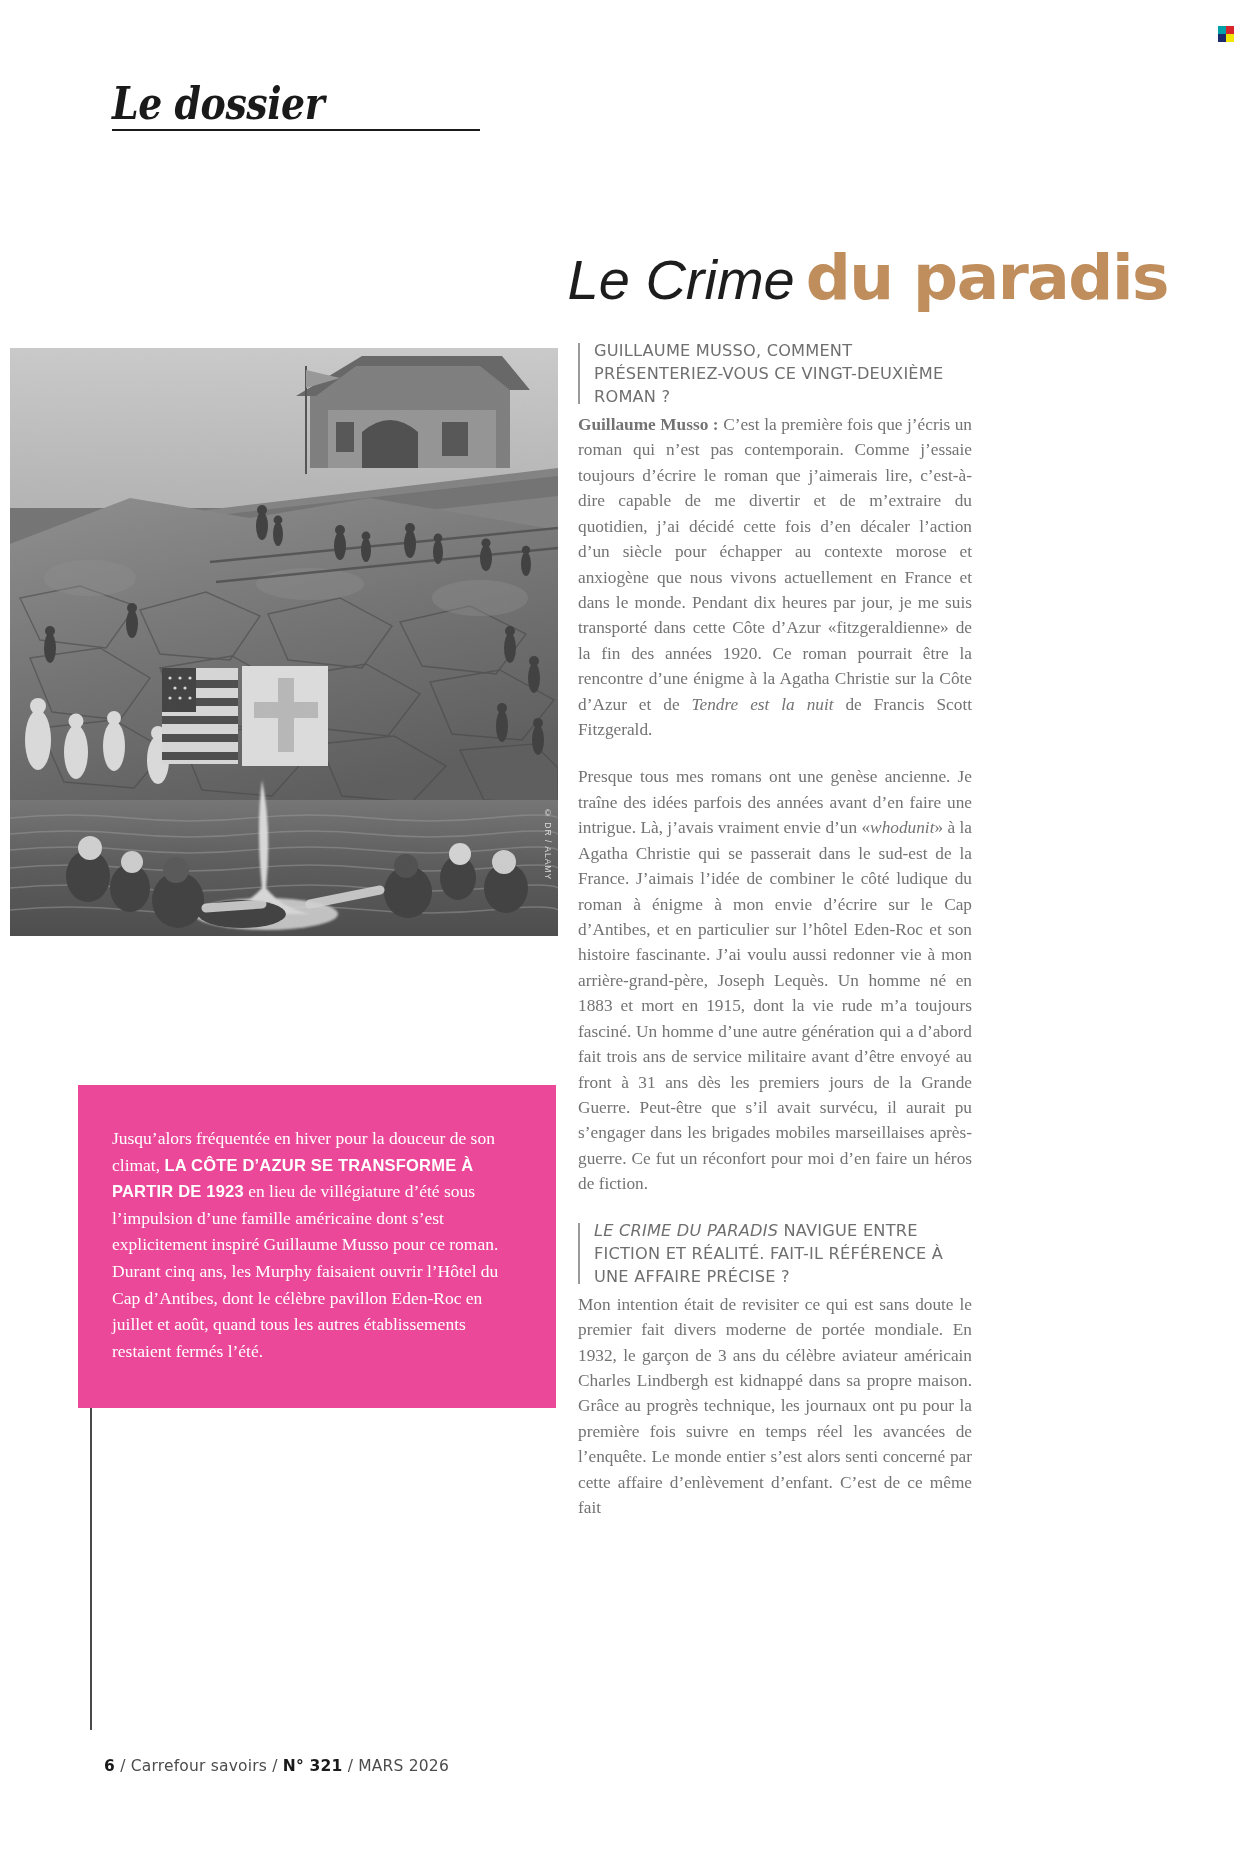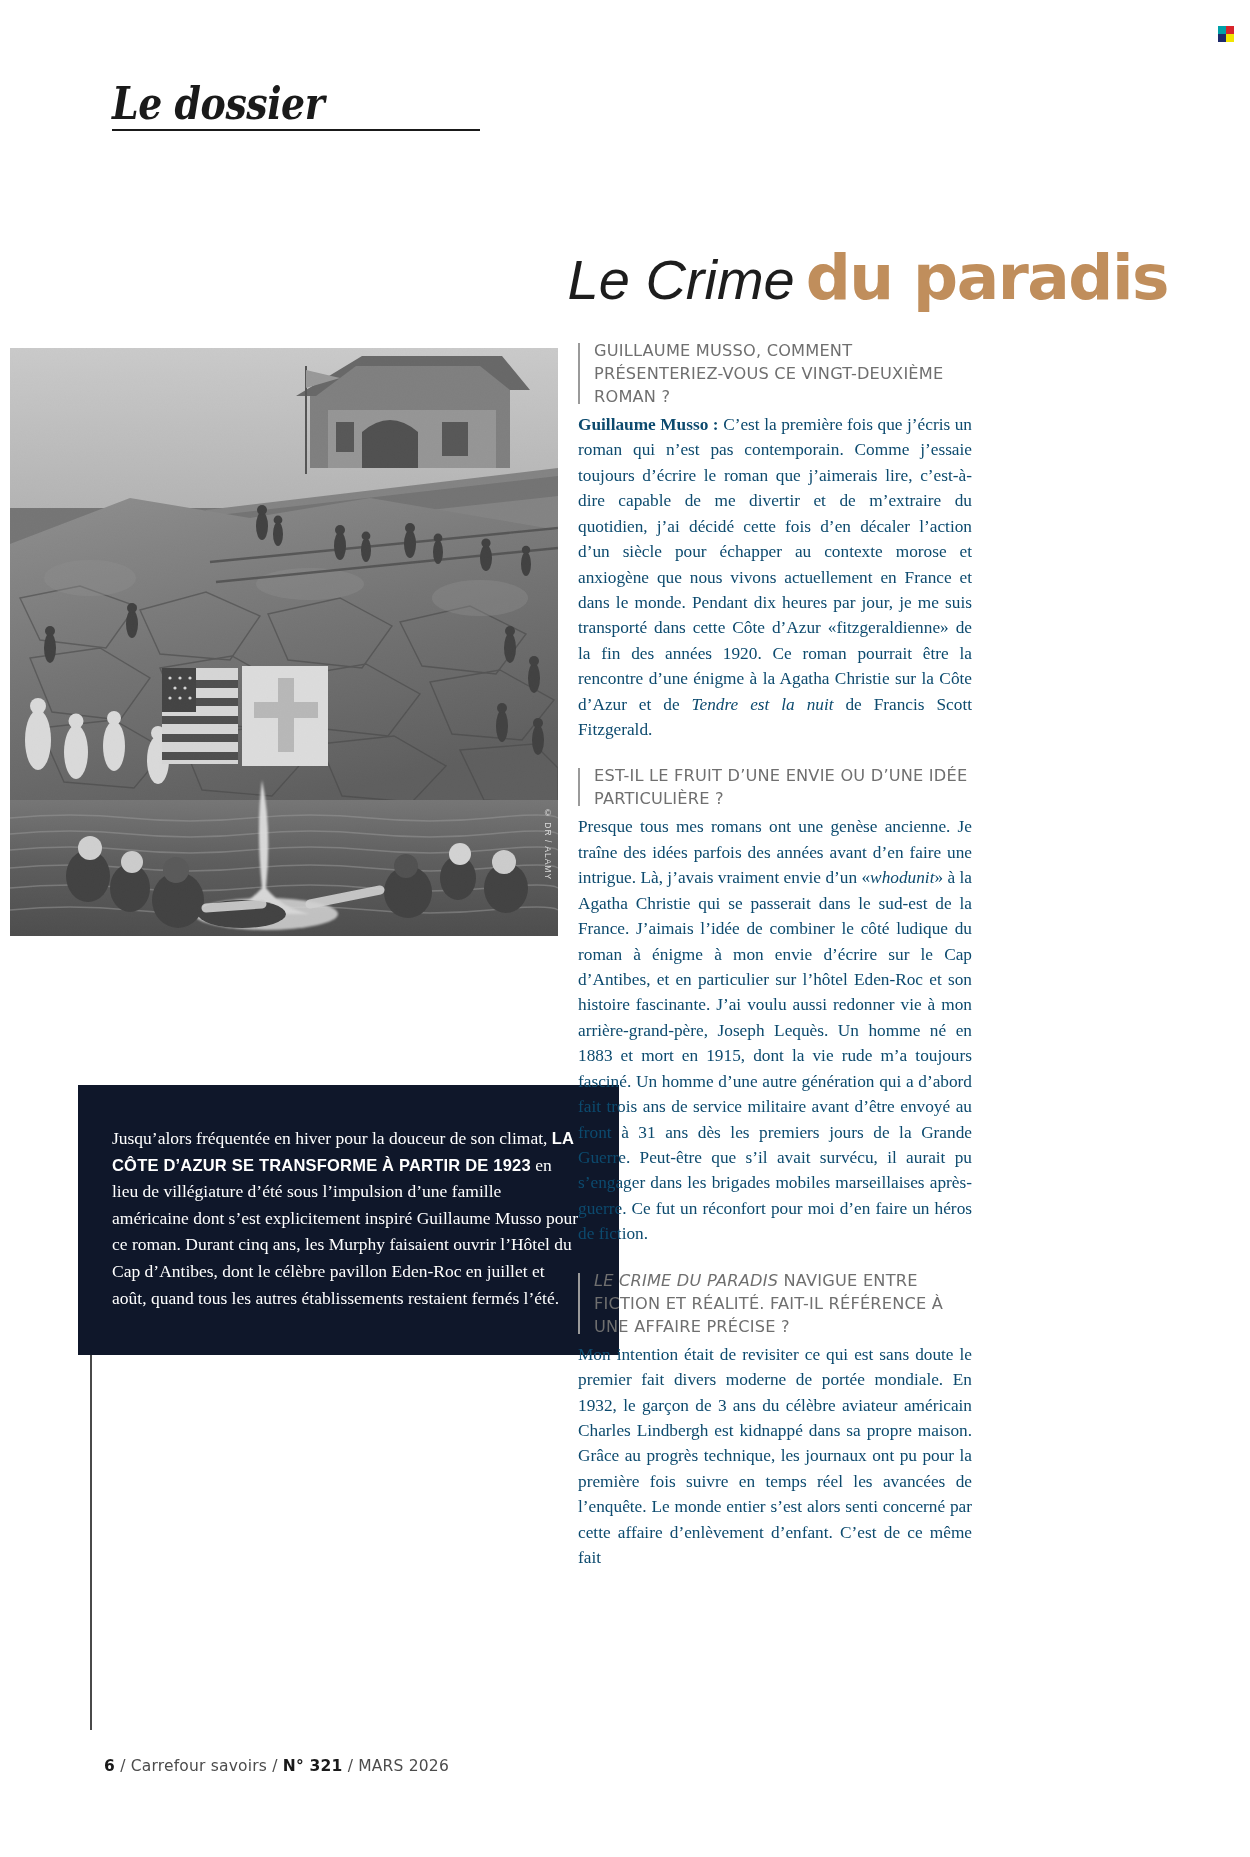--- a/index.html
+++ b/index.html
@@ -111,22 +111,22 @@
     writing-mode: vertical-rl;
     text-orientation: mixed;
     opacity: 0.85;
   }
 
   
   .caption-box {
     position: absolute;
     left: 78px;
     top: 1085px;
-    width: 541px;
-    background: #0f172a;
+    width: 478px;
+    background: #ec4899;
     box-sizing: border-box;
     padding: 40px 40px 44px 34px;
   }
   .caption-text {
     font-family: "Liberation Serif", serif;
     font-size: 17.5px;
     line-height: 1.52;
     color: #ffffff;
   }
   .caption-text b {
@@ -175,21 +175,21 @@
     line-height: 1.42;
     letter-spacing: 0.2px;
     color: #6f6f6f;
     text-transform: uppercase;
   }
   .q-text i { font-style: italic; }
   .answer {
     font-family: "Liberation Serif", serif;
     font-size: 17.3px;
     line-height: 1.47;
-    color: #0c4a6e;
+    color: #737373;
     text-align: justify;
     margin: 0 0 22px 0;
     hyphens: auto;
   }
   .answer b { font-weight: 700; }
   .answer i { font-style: italic; }
 
   
   .footer {
     position: absolute;
@@ -429,23 +429,20 @@
 <div class="right-col">
 
   <div class="qa-block">
     <div class="question">
       <div class="q-text">GUILLAUME MUSSO, COMMENT PRÉSENTERIEZ-VOUS CE VINGT-DEUXIÈME ROMAN ?</div>
     </div>
     <p class="answer"><b>Guillaume Musso : </b><span>C’est la première fois que j’écris un roman qui n’est pas contemporain. Comme j’essaie toujours d’écrire le roman que j’aimerais lire, c’est-à-dire capable de me divertir et de m’extraire du quotidien, j’ai décidé cette fois d’en décaler l’action d’un siècle pour échapper au contexte morose et anxiogène que nous vivons actuellement en France et dans le monde. Pendant dix heures par jour, je me suis transporté dans cette Côte d’Azur «fitzgeraldienne» de la fin des années 1920. Ce roman pourrait être la rencontre d’une énigme à la Agatha Christie sur la Côte d’Azur et de </span><i>Tendre est la nuit</i><span> de Francis Scott Fitzgerald.</span></p>
   </div>
 
   <div class="qa-block">
-    <div class="question">
-      <div class="q-text">EST-IL LE FRUIT D’UNE ENVIE OU D’UNE IDÉE PARTICULIÈRE ?</div>
-    </div>
     <p class="answer"><span>Presque tous mes romans ont une genèse ancienne. Je traîne des idées parfois des années avant d’en faire une intrigue. Là, j’avais vraiment envie d’un «</span><i>whodunit</i><span>» à la Agatha Christie qui se passerait dans le sud-est de la France. J’aimais l’idée de combiner le côté ludique du roman à énigme à mon envie d’écrire sur le Cap d’Antibes, et en particulier sur l’hôtel Eden-Roc et son histoire fascinante. J’ai voulu aussi redonner vie à mon arrière-grand-père, Joseph Lequès. Un homme né en 1883 et mort en 1915, dont la vie rude m’a toujours fasciné. Un homme d’une autre génération qui a d’abord fait trois ans de service militaire avant d’être envoyé au front à 31 ans dès les premiers jours de la Grande Guerre. Peut-être que s’il avait survécu, il aurait pu s’engager dans les brigades mobiles marseillaises après-guerre. Ce fut un réconfort pour moi d’en faire un héros de fiction.</span></p>
   </div>
 
   <div class="qa-block">
     <div class="question">
       <div class="q-text"><i>LE CRIME DU PARADIS</i><span> NAVIGUE ENTRE FICTION ET RÉALITÉ. FAIT-IL RÉFÉRENCE À UNE AFFAIRE PRÉCISE ?</span></div>
     </div>
     <p class="answer">Mon intention était de revisiter ce qui est sans doute le premier fait divers moderne de portée mondiale. En 1932, le garçon de 3 ans du célèbre aviateur américain Charles Lindbergh est kidnappé dans sa propre maison. Grâce au progrès technique, les journaux ont pu pour la première fois suivre en temps réel les avancées de l’enquête. Le monde entier s’est alors senti concerné par cette affaire d’enlèvement d’enfant. C’est de ce même fait</p>
   </div>
 

